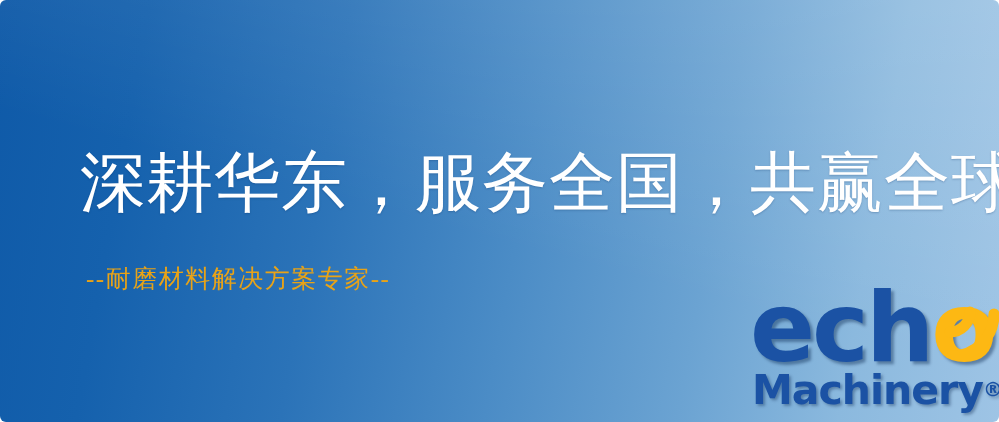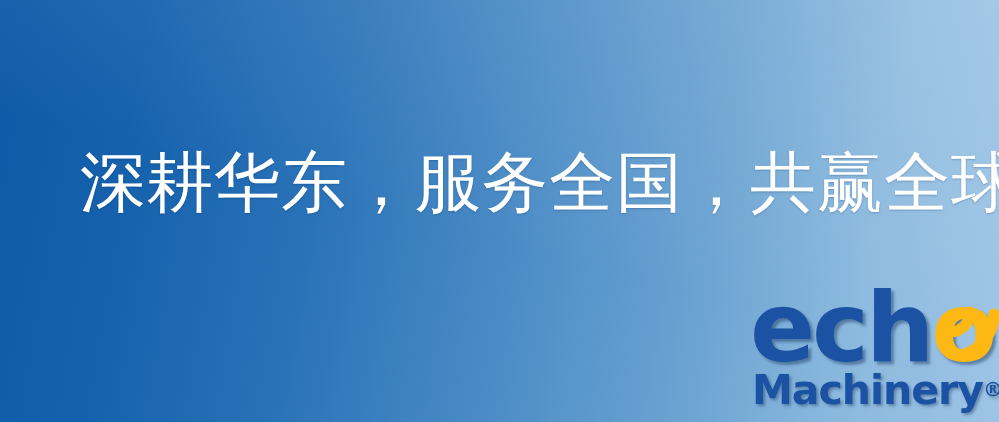--- a/index.html
+++ b/index.html
@@ -17,20 +17,21 @@
     
     background:
       linear-gradient(100deg,
         #0f5aa8 0%,
         #1561ad 14%,
         #2b73b8 33%,
         #4b8cc6 52%,
         #6ba3d2 70%,
         #8bb9de 85%,
         #9ec4e5 100%);
+    border-radius: 6px;
   }
 
   
   #banner .sheen {
     position: absolute;
     inset: 0;
     background: linear-gradient(195deg, rgba(255,255,255,0.14) 0%, rgba(255,255,255,0.0) 55%);
     pointer-events: none;
   }
 
@@ -124,20 +125,21 @@
 </style>
 </head>
 <body>
 
 <div id="banner">
 
   <div class="sheen"></div>
 
   <div class="headline">深耕华东，服务全国，共赢全球</div>
 
+  <div class="subtitle">--耐磨材料解决方案专家--</div>
 
   <div class="logo">
 
     <div class="logo-wordmark">
       <div class="logo-echo"><span>ech</span><span class="logo-o">o</span></div>
 
       <svg class="logo-arcs" viewBox="0 0 66 62">
         <g fill="none" stroke="#fdb813" stroke-linecap="round">
           <path d="M 18 60 A 42 42 0 0 0 60 18" stroke-width="11"></path>
           <path d="M 16 36 A 20 20 0 0 0 36 16" stroke-width="11"></path>

